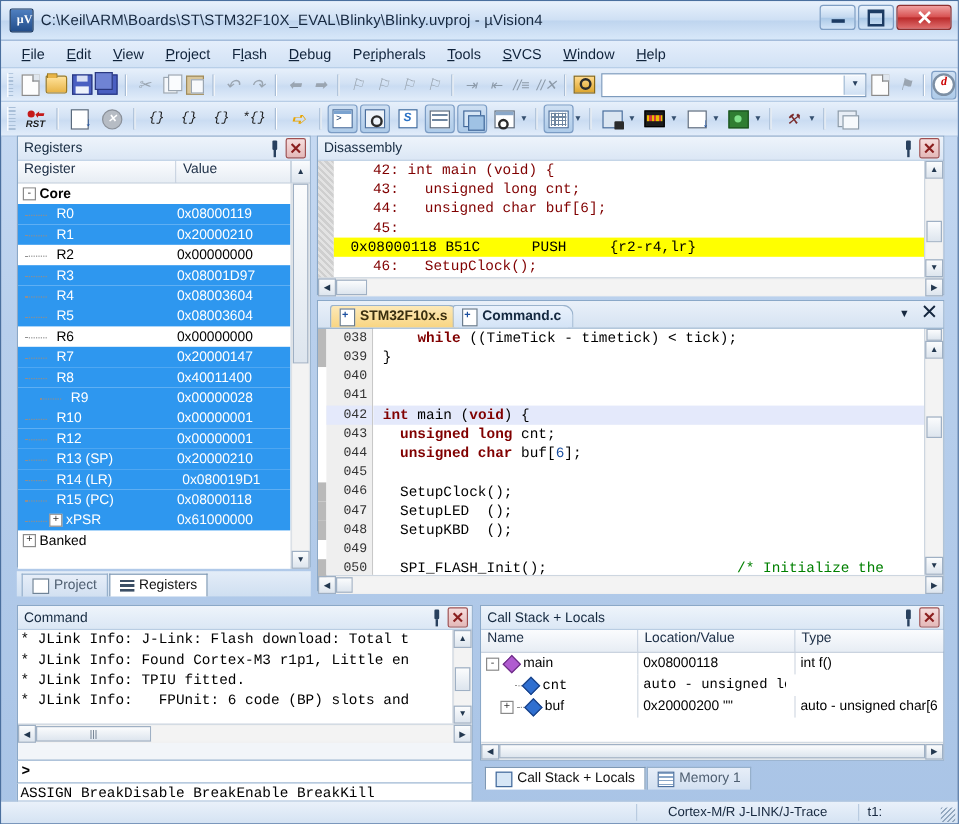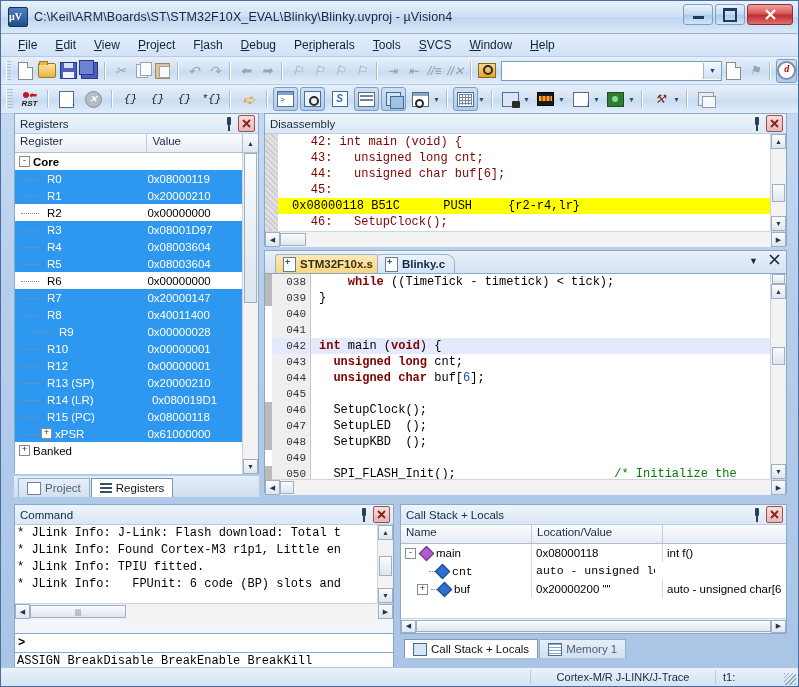--- a/index.html
+++ b/index.html
@@ -20,21 +20,21 @@
   .titlebar{
     height:32px;position:relative;
     background:linear-gradient(to bottom,#e8f1fc 0%,#cfe0f4 48%,#bfd5ef 52%,#d8e8f9 100%);
     border-bottom:1px solid #9ab4d4;
     display:flex;align-items:center;
   }
   .titlebar .appicon{
     width:18px;height:18px;margin-left:7px;margin-right:6px;
     background:linear-gradient(to bottom,#4f7fc0,#234e8b);
     border:1px solid #13325c;border-radius:2px;
-    color:#fff;font-size:10px;font-weight:bold;line-height:18px;text-align:left;
+    color:#fff;font-size:10px;font-weight:bold;line-height:18px;text-align:right;
     font-family:"Liberation Serif",serif;
   }
   .titlebar .ttext{
     color:#16283f;font-size:12.5px;white-space:nowrap;letter-spacing:.1px;
   }
   .wbtns{position:absolute;right:5px;top:3px;display:flex;gap:2px;}
   .wbtn{
     width:28px;height:19px;border:1px solid #7e9ec4;border-radius:3px;
     background:linear-gradient(to bottom,#eaf3fd,#c3d8ef 50%,#aac8e6 52%,#d3e5f8);
     display:flex;align-items:center;justify-content:center;
@@ -673,21 +673,21 @@
 
   <div class="panel" style="left:263px;top:249px;width:523px;height:243px;background:#fff;">
     <div class="doctabs">
       <div style="width:10px"></div>
       <div class="dtab a">
         <span class="ficon"></span>
         <span>STM32F10x.s</span>
       </div>
       <div class="dtab b">
         <span class="ficon"></span>
-        <span>Blinky.c</span>
+        <span>Command.c</span>
       </div>
       <div style="position:absolute;right:6px;top:3px;display:flex;gap:11px;align-items:center;">
         <span style="font-size:9px;color:#16283f;">▼</span>
         <span>
           <svg width="11" height="11" viewBox="0 0 11 11">
               <path d="M1 1 L10 10 M10 1 L1 10" stroke="#16283f" stroke-width="1.6" fill="none"></path>
             </svg>
         </span>
       </div>
     </div>
@@ -777,20 +777,21 @@
           <svg width="9" height="9" viewBox="0 0 9 9">
               <path d="M1 1 L8 8 M8 1 L1 8" stroke="#8b1f1f" stroke-width="1.8" fill="none"></path>
             </svg>
         </span>
       </span>
     </div>
 
     <div class="ghead">
       <div class="gh" style="width:131px">Name</div>
       <div class="gh" style="width:131px">Location/Value</div>
+      <div class="gh" style="width:123px;border-right:0">Type</div>
     </div>
 
     <div id="cs-body" class="gbody" style="height:74px">
         <div class="grow" style="height: 18px;">
           <div class="gname" style="width:131px;padding-left:4px;border-right:1px solid #d2dae3;height:18px;">
             <span class="tw">-</span>
             <span style="display:inline-block;width:9px;height:9px;background:#b05bd0;transform:rotate(45deg);margin:0 4px 0 2px;border:1px solid #6d2f86;"></span>
             <span>main</span>
           </div>
           <div class="gval" style="width:131px;padding-left:4px;border-right:1px solid #d2dae3;height:18px;line-height:18px;">0x08000118</div>

